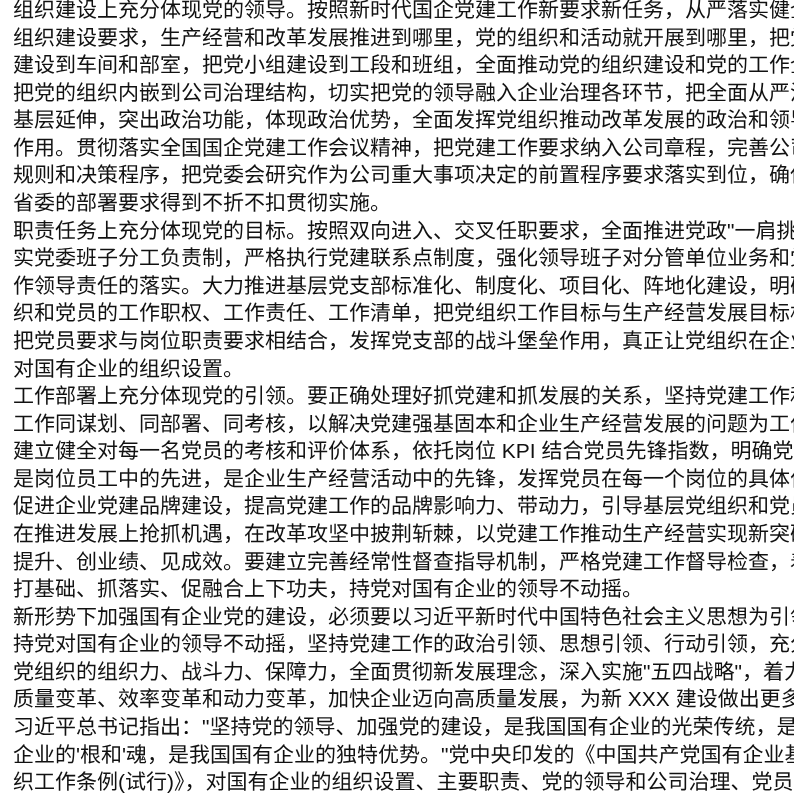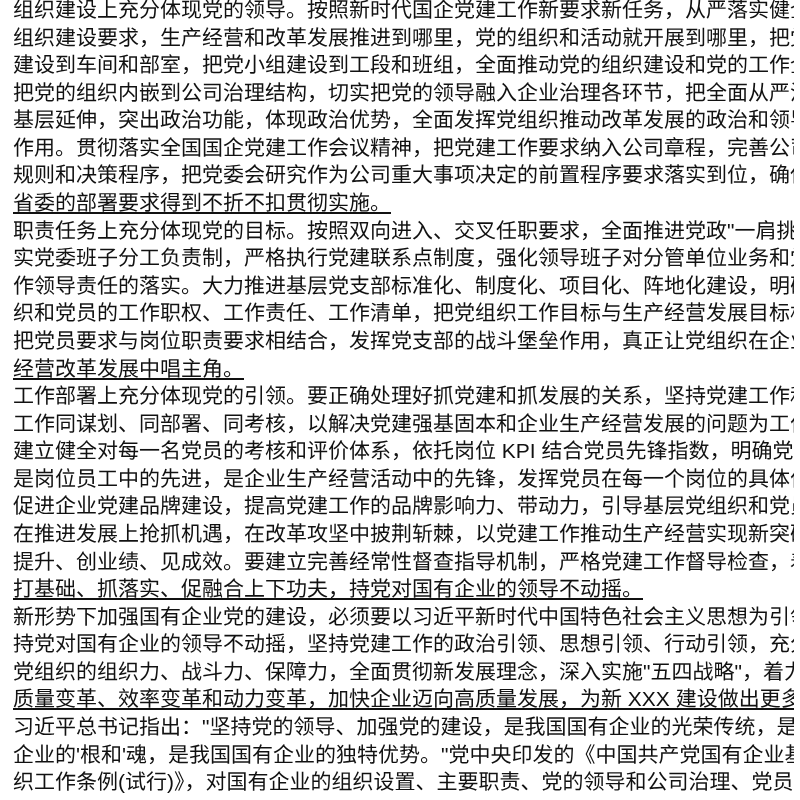--- a/index.html
+++ b/index.html
@@ -28,21 +28,20 @@
     line-height: 27.58px;
     white-space: nowrap;
     text-align: justify;
     text-align-last: justify;
     text-justify: inter-character;
     overflow: hidden;
   }
   
   .text-line.para-end {
     text-align-last: left;
-    text-decoration: underline;
   }
 </style>
 </head>
 <body style="background: rgb(255, 255, 255);">
 
 <div class="page" style="color: rgb(17, 17, 17);">
     <div class="paragraph">
       <div class="text-line">组织建设上充分体现党的领导。按照新时代国企党建工作新要求新任务，从严落实健全基层</div>
       <div class="text-line">组织建设要求，生产经营和改革发展推进到哪里，党的组织和活动就开展到哪里，把党支部</div>
       <div class="text-line">建设到车间和部室，把党小组建设到工段和班组，全面推动党的组织建设和党的工作全覆盖。</div>
@@ -51,21 +50,21 @@
       <div class="text-line">作用。贯彻落实全国国企党建工作会议精神，把党建工作要求纳入公司章程，完善公司议事</div>
       <div class="text-line">规则和决策程序，把党委会研究作为公司重大事项决定的前置程序要求落实到位，确保中央、</div>
       <div class="text-line para-end">省委的部署要求得到不折不扣贯彻实施。</div>
     </div>
     <div class="paragraph">
       <div class="text-line">职责任务上充分体现党的目标。按照双向进入、交叉任职要求，全面推进党政"一肩挑"，落</div>
       <div class="text-line">实党委班子分工负责制，严格执行党建联系点制度，强化领导班子对分管单位业务和党建工</div>
       <div class="text-line">作领导责任的落实。大力推进基层党支部标准化、制度化、项目化、阵地化建设，明确党组</div>
       <div class="text-line">织和党员的工作职权、工作责任、工作清单，把党组织工作目标与生产经营发展目标相结合，</div>
       <div class="text-line">把党员要求与岗位职责要求相结合，发挥党支部的战斗堡垒作用，真正让党组织在企业生产</div>
-      <div class="text-line para-end">经营改革发展中唱主角。</div>
+      <div class="text-line para-end">对国有企业的组织设置。</div>
     </div>
     <div class="paragraph">
       <div class="text-line">工作部署上充分体现党的引领。要正确处理好抓党建和抓发展的关系，坚持党建工作和中心</div>
       <div class="text-line">工作同谋划、同部署、同考核，以解决党建强基固本和企业生产经营发展的问题为工作导向，</div>
       <div class="text-line">建立健全对每一名党员的考核和评价体系，依托岗位 KPI 结合党员先锋指数，明确党员应当</div>
       <div class="text-line">是岗位员工中的先进，是企业生产经营活动中的先锋，发挥党员在每一个岗位的具体作用，</div>
       <div class="text-line">促进企业党建品牌建设，提高党建工作的品牌影响力、带动力，引导基层党组织和党员带头</div>
       <div class="text-line">在推进发展上抢抓机遇，在改革攻坚中披荆斩棘，以党建工作推动生产经营实现新突破、新</div>
       <div class="text-line">提升、创业绩、见成效。要建立完善经常性督查指导机制，严格党建工作督导检查，着力在</div>
       <div class="text-line para-end">打基础、抓落实、促融合上下功夫，持党对国有企业的领导不动摇。</div>

